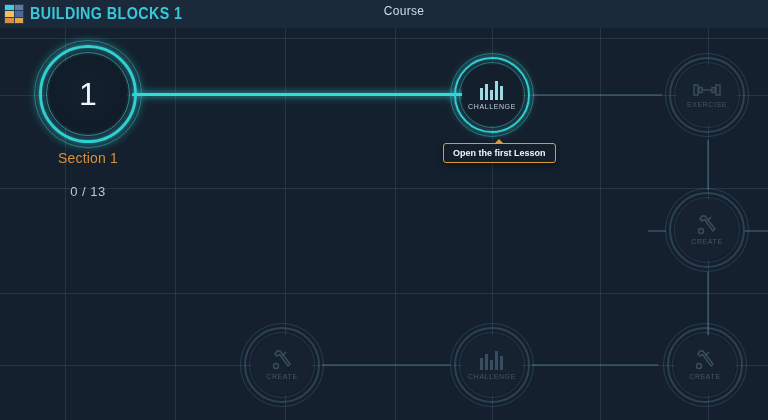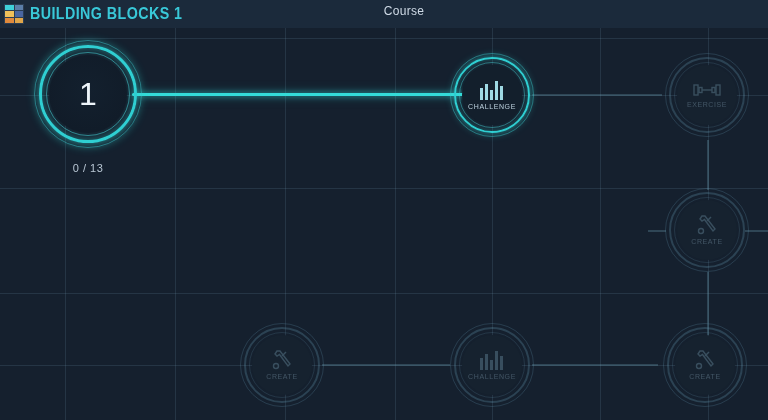--- a/index.html
+++ b/index.html
@@ -217,23 +217,23 @@
     z-index: 15;
     text-align: center;
     width: 140px;
   }
   .section-title {
     font-size: 14px;
     color: #d98f3c;
     letter-spacing: 0.2px;
   }
   .section-progress {
-    font-size: 11px;
+    font-size: 13px;
     color: #b9c7d4;
-    margin-top: 12px;
+    margin-top: 18px;
     letter-spacing: 0.5px;
   }
   .section-desc {
     position: absolute;
     z-index: 15;
     left: 6px;
     top: 192px;
     width: 162px;
     font-size: 8.5px;
     line-height: 1.45;
@@ -311,39 +311,44 @@
   <div class="node node-main" style="left:34px; top:40px;">
     <div class="ring r-outer"></div>
     <div class="ring r-mid"></div>
     <div class="ring r-inner"></div>
     <div class="core">
       <span class="node-num">1</span>
     </div>
   </div>
 
   <div class="section-caption" style="left:18px; top:150px;">
+    <div class="section-title">Section 1</div>
     <div class="section-progress">0 / 13</div>
   </div>
 
   <div class="node node-challenge-active" style="left:450px; top:53px;">
     <div class="ring r-outer"></div>
     <div class="ring r-mid"></div>
     <div class="ring r-inner"></div>
     <div class="core">
       <svg class="icon-bars" width="26" height="19" viewBox="0 0 26 19">
         <rect x="1" y="7" width="3" height="12"></rect>
         <rect x="6" y="3" width="3" height="16"></rect>
         <rect x="11" y="9" width="3" height="10"></rect>
         <rect x="16" y="0" width="3" height="19"></rect>
         <rect x="21" y="5" width="3" height="14"></rect>
       </svg>
       <span class="node-label">CHALLENGE</span>
     </div>
   </div>
 
+  <div class="tooltip" style="left:443px; top:143px;">
+    <span class="tooltip-arrow"></span>
+    <span>Open the first Lesson</span>
+  </div>
 
   <div class="node node-dim" style="left:665px; top:53px;">
     <div class="ring r-outer"></div>
     <div class="ring r-mid"></div>
     <div class="ring r-inner"></div>
     <div class="core">
       <svg width="28" height="16" viewBox="0 0 28 16">
         <g class="icon-stroke">
           <rect x="1" y="3" width="4" height="10"></rect>
           <rect x="23" y="3" width="4" height="10"></rect>

